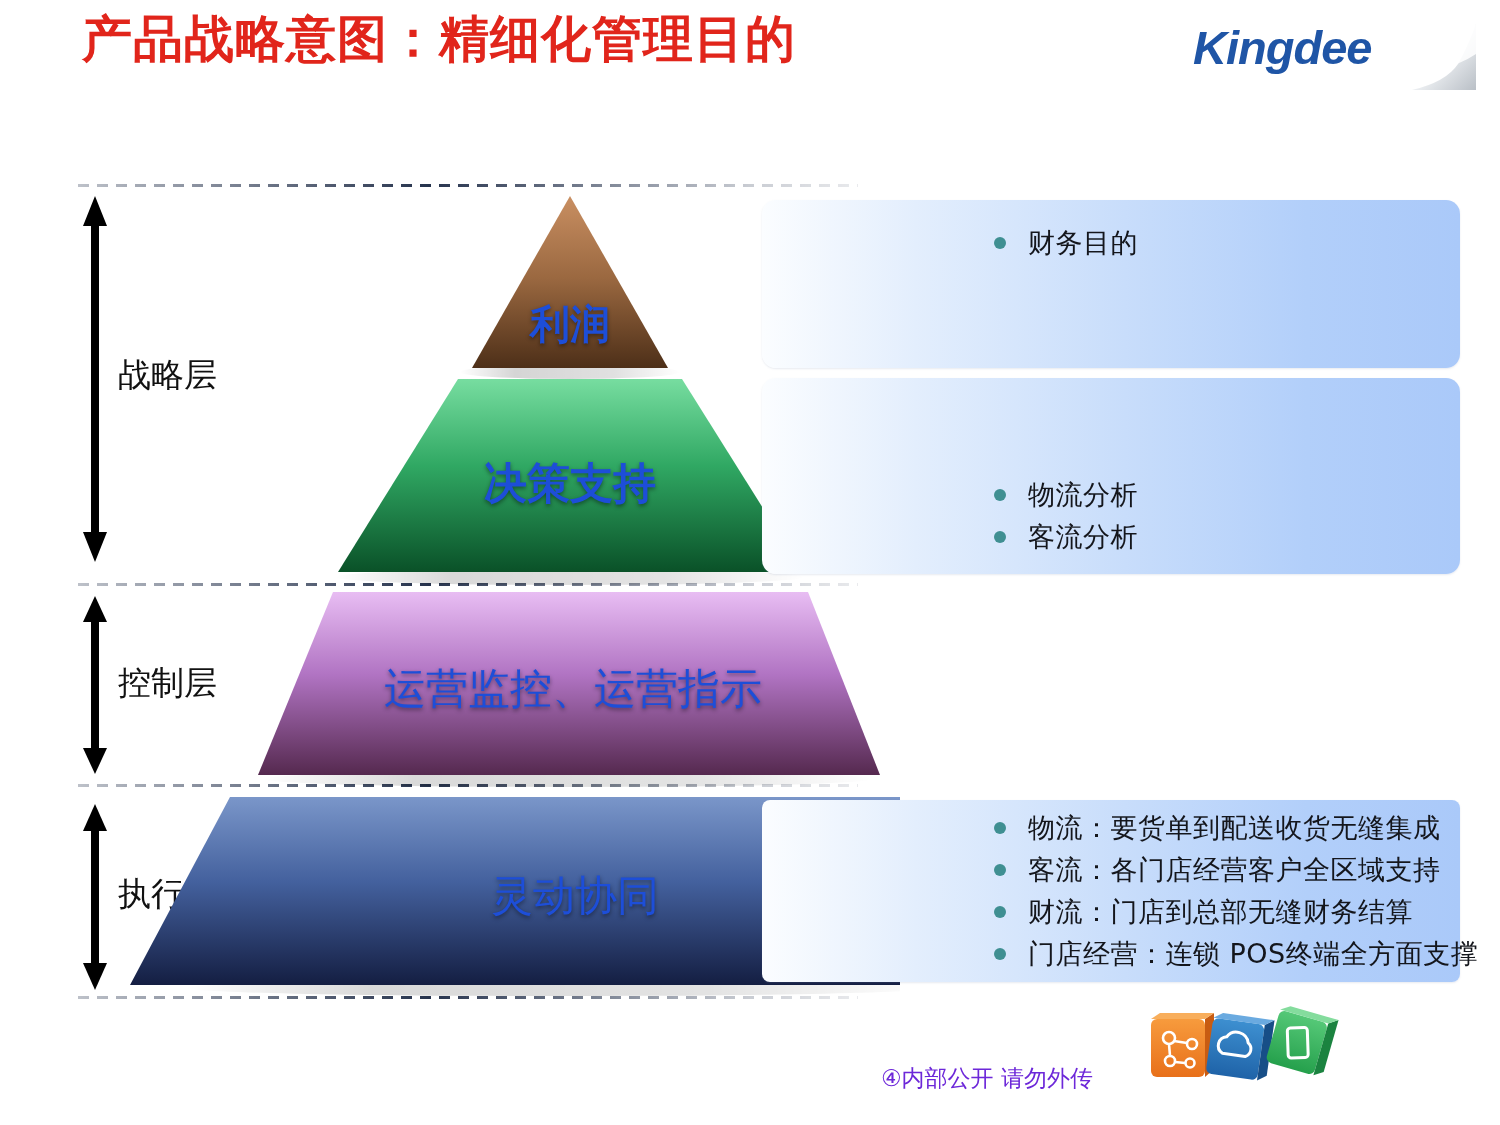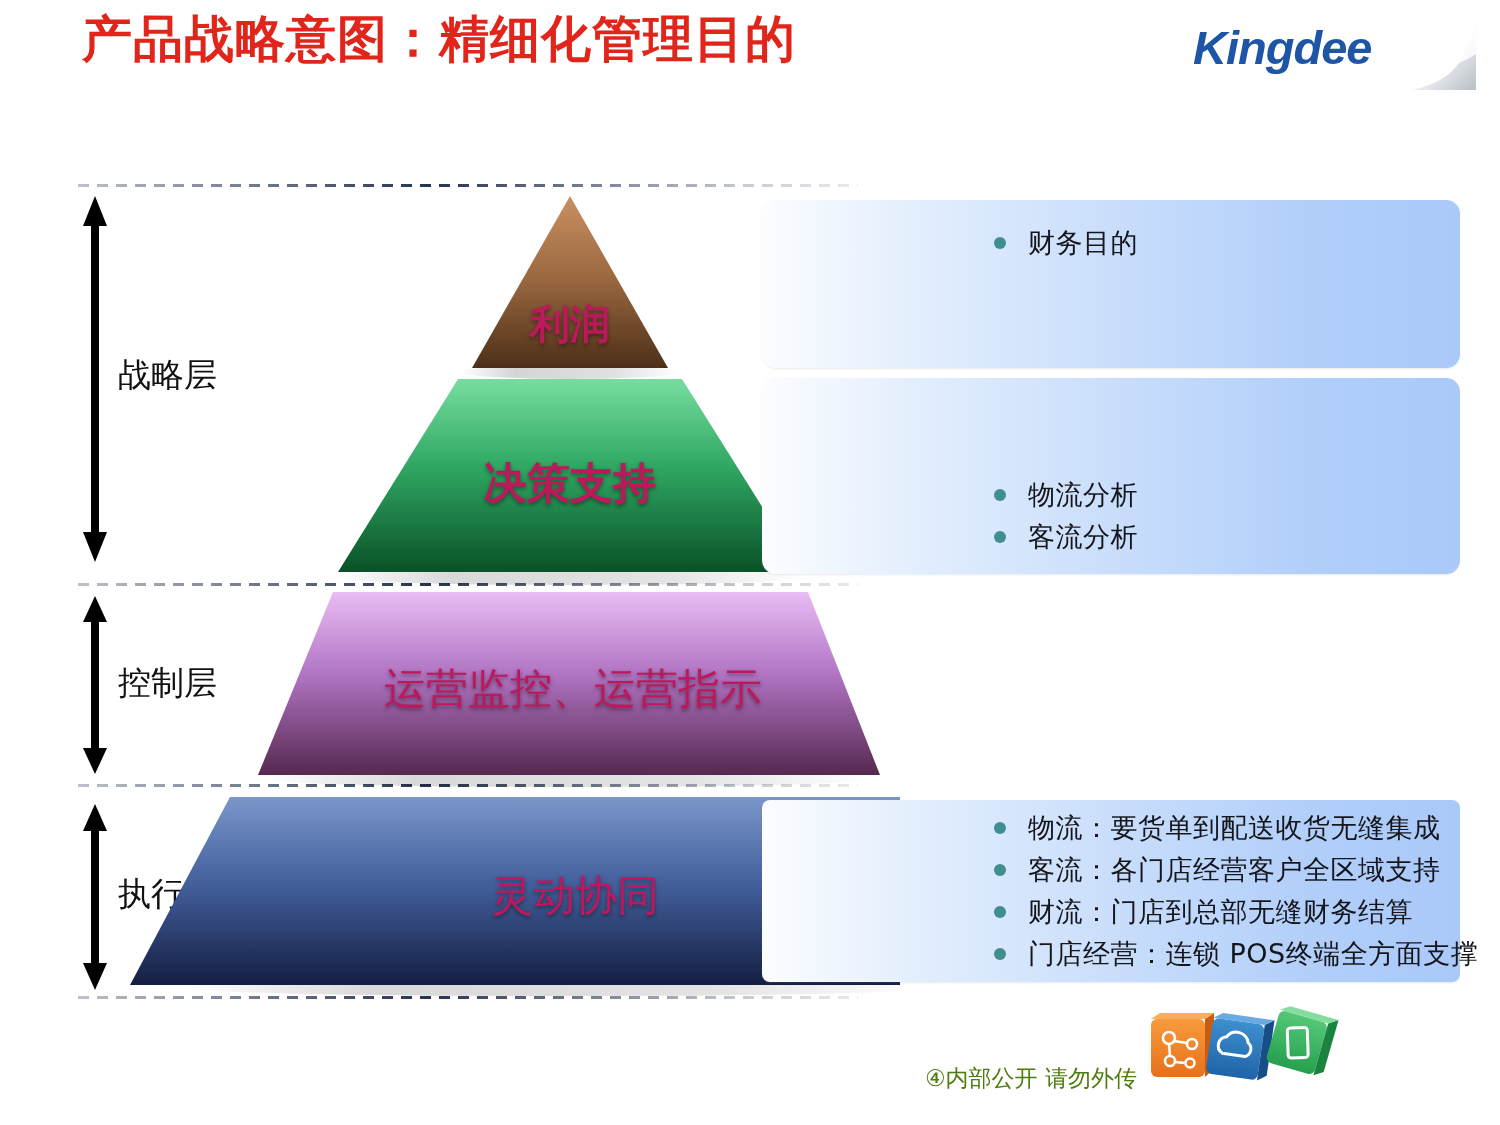--- a/index.html
+++ b/index.html
@@ -92,21 +92,21 @@
     font-weight: 500;
     white-space: nowrap;
     font-family: "DejaVu Sans", "Liberation Sans", sans-serif;
   }
 
   
   .pyramid { position: absolute; left: 0; top: 0; width: 900px; height: 1010px; }
 
   .tier-label {
     position: absolute;
-    color: #be185d;
+    color: #1d4ed8;
     text-align: center;
     white-space: nowrap;
     text-shadow: 0 2px 4px rgba(0,0,0,0.45);
     font-family: "DejaVu Sans", "Liberation Sans", sans-serif;
   }
   .tier-label-1 { font-size: 40px; font-weight: bold; }
   .tier-label-2 { font-size: 43px; font-weight: bold; }
   .tier-label-3 { font-size: 42px; font-weight: normal; font-family: "DejaVu Serif","Liberation Serif",serif; }
   .tier-label-4 { font-size: 42px; font-weight: normal; font-family: "DejaVu Serif","Liberation Serif",serif; }
 
@@ -154,24 +154,24 @@
     font-size: 27px;
     color: #14161c;
     white-space: nowrap;
     font-family: "DejaVu Sans", "Liberation Sans", sans-serif;
     letter-spacing: 0.5px;
   }
 
   
   .footer-note {
     position: absolute;
-    left: 925px;
+    left: 881px;
     top: 1063px;
     font-size: 23px;
-    color: #4d7c0f;
+    color: #6d28d9;
     white-space: nowrap;
     font-family: "DejaVu Sans", "Liberation Sans", sans-serif;
   }
   .footer-cubes {
     position: absolute;
     left: 1145px;
     top: 1005px;
     width: 200px;
     height: 105px;
   }

